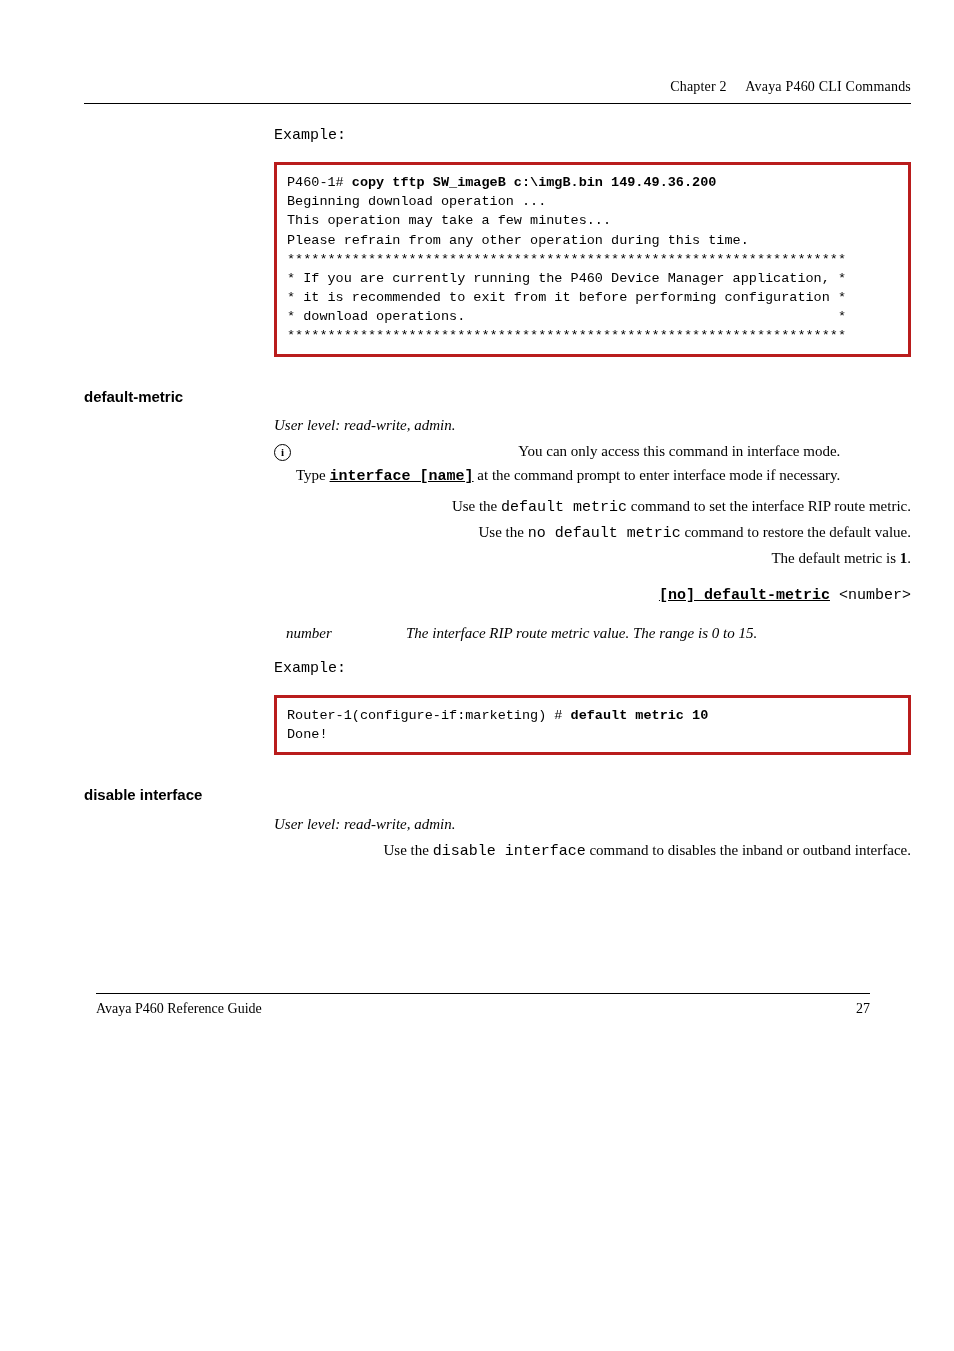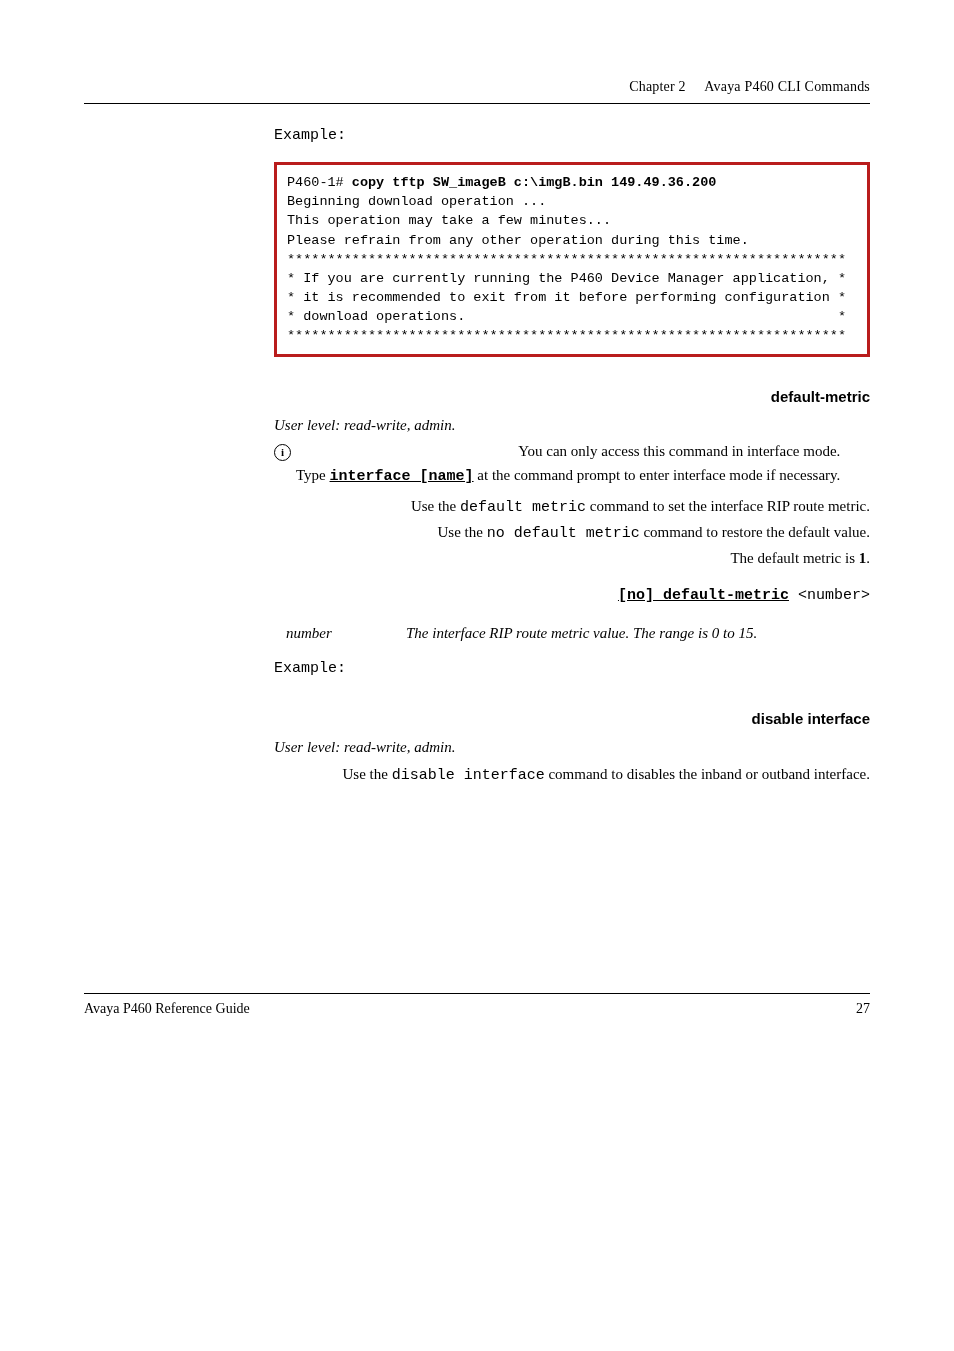--- a/index.html
+++ b/index.html
@@ -8,21 +8,21 @@
   background: #ffffff;
   font-family: "Book Antiqua", Palatino, "Palatino Linotype", Georgia, serif;
   color: #000;
   font-size: 15px;
   line-height: 1.35;
 }
 .page {
   width: 954px;
   height: 1069px;
   box-sizing: border-box;
-  padding: 78px 84px 40px 84px;
+  padding: 78px 43px 40px 84px;
   position: relative;
 }
 .running-header {
   font-size: 14px;
   text-align: right;
   letter-spacing: 0.2px;
 }
 .header-rule {
   border: 0;
   border-top: 1px solid #000;
@@ -47,21 +47,20 @@
   overflow: hidden;
 }
 .code-box .cmd {
   font-weight: bold;
 }
 .section-head {
   font-family: Helvetica, Arial, sans-serif;
   font-weight: bold;
   font-size: 15px;
   margin: 30px 0 8px 0;
-  text-align: right;
 }
 .italic-line {
   font-style: italic;
   margin-bottom: 6px;
 }
 .info-row {
   display: flex;
   margin-bottom: 2px;
 }
 .info-icon {
@@ -89,21 +88,21 @@
   display: flex;
   margin: 10px 0 16px 12px;
   font-style: italic;
 }
 .param-name {
   flex: 0 0 120px;
 }
 .footer {
   position: absolute;
   bottom: 50px;
-  left: 84px;
+  left: 96px;
   right: 84px;
   font-family: Liberation Serif, serif;
 }
 .footer-rule {
   border: 0;
   border-top: 1px solid #000;
   margin: 0 0 6px 0;
 }
 .footer-line {
   display: flex;
@@ -161,20 +160,22 @@
     <div class="para" style="margin-bottom:16px">
       <span class="bold-mono">[no] default-metric</span><span class="mono"> &lt;number&gt;</span>
     </div>
 
     <div class="param-row">
       <div class="param-name">number</div>
       <div>The interface RIP route metric value. The range is 0 to 15.</div>
     </div>
 
     <div class="example-label">Example:</div>
+    <div class="code-box"><span class="mono">Router-1(configure-if:marketing) # </span><span class="cmd">default metric 10</span>
+<span>Done!</span></div>
   </div>
 
   <div class="section-head">disable interface</div>
   <div class="body-block">
     <div class="italic-line">User level: read-write, admin.</div>
     <div class="para">
       <span>Use the </span><span class="mono">disable interface</span><span> command to disables the inband or outband interface.</span>
     </div>
   </div>
 

